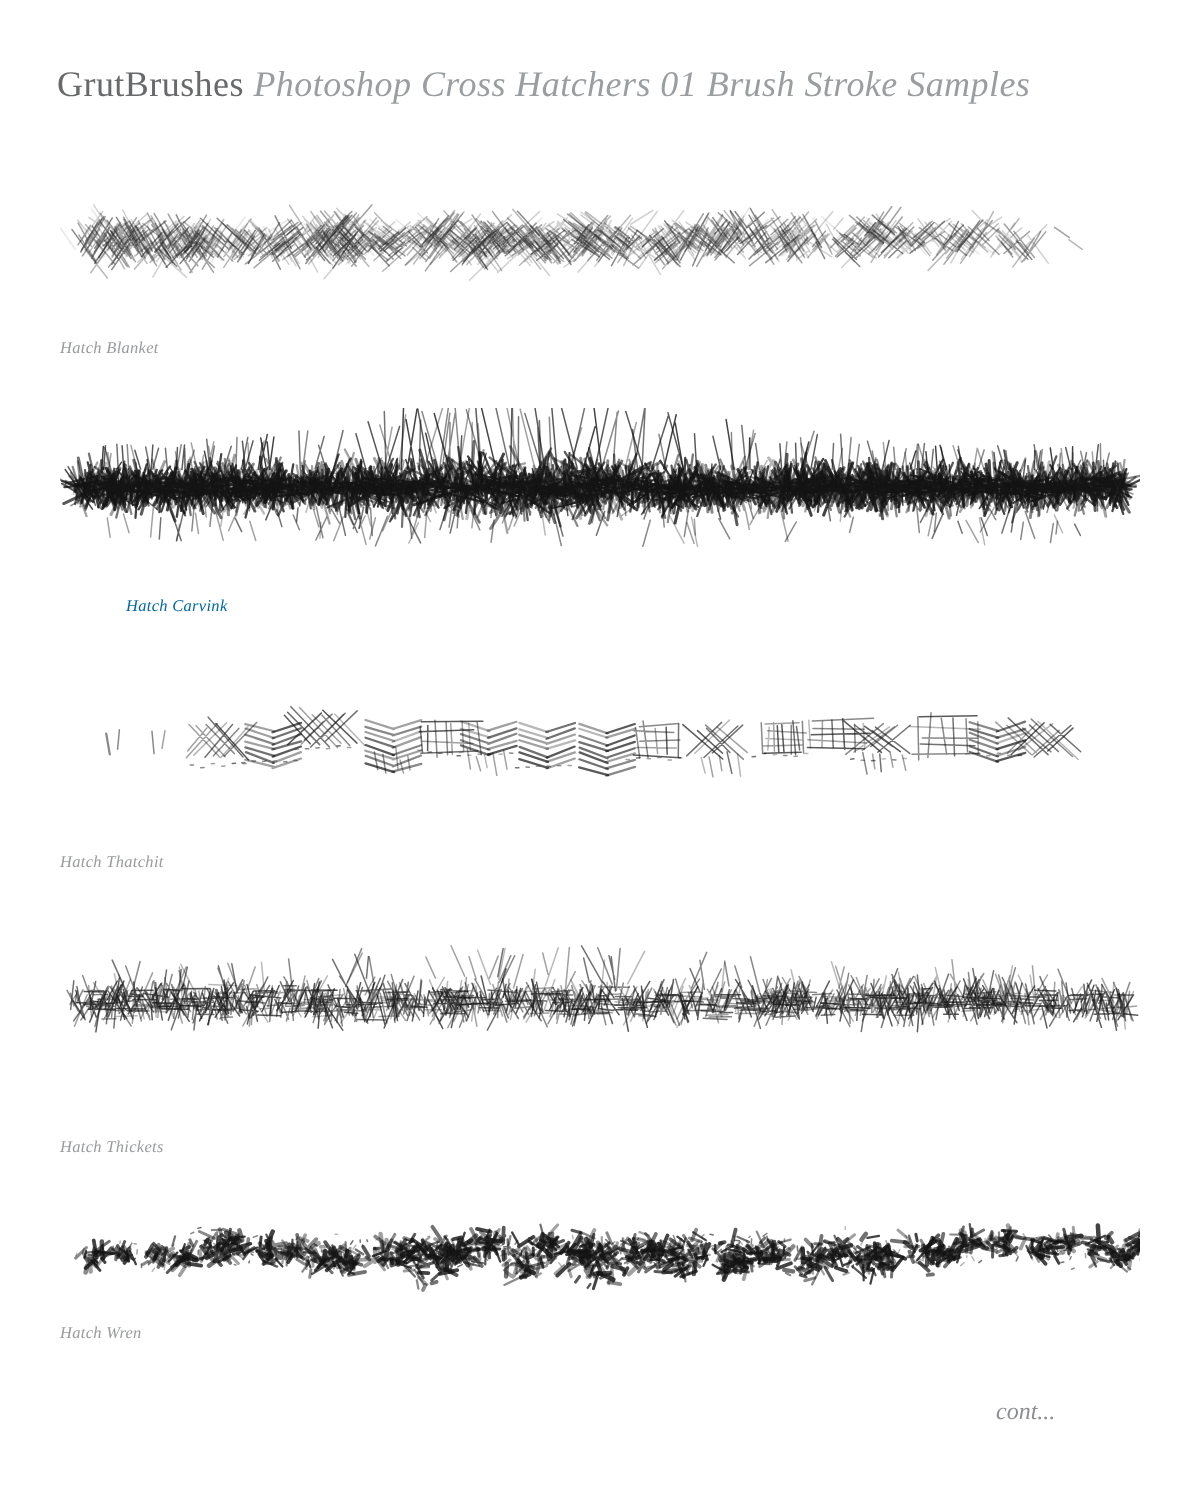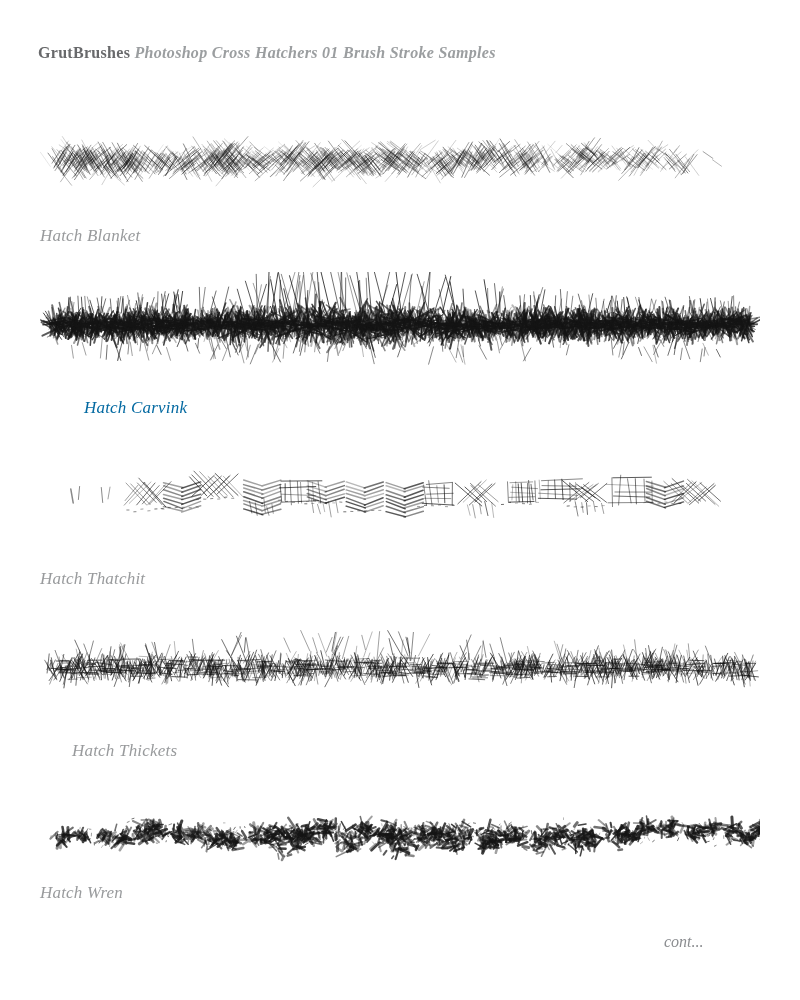--- a/index.html
+++ b/index.html
@@ -1,34 +1,34 @@
 <!DOCTYPE html>
 <html><head>
 <meta charset="utf-8">
 <style>
   html,body{margin:0;padding:0;}
   .page{
     position:relative;width:800px;height:1000px;background:#ffffff;overflow:hidden;
     font-family:"Liberation Serif","DejaVu Serif",serif;
   }
-  .title{position:absolute;left:38px;top:44px;font-size:16px;letter-spacing:0.3px;white-space:nowrap;font-weight:bold;}
+  .title{position:absolute;left:38px;top:44px;font-size:24px;letter-spacing:0.3px;white-space:nowrap;}
   .brand{font-style:normal;}
   .subtitle{font-style:italic;}
   .sample{position:absolute;left:40px;}
   .sample svg{display:block;}
   #sample-0{top:105px;}
   #sample-1{top:272px;}
   #sample-2{top:450px;}
   #sample-3{top:620px;}
   #sample-4{top:783px;}
-  .stroke-label{position:absolute;left:40px;font-style:italic;font-size:17px;letter-spacing:0.2px;}
+  .stroke-label{position:absolute;left:40px;font-style:italic;font-size:11px;letter-spacing:0.2px;}
   #label-0{top:226px;}
   #label-1{top:398px;}
   #label-2{top:569px;}
-  #label-3{top:741px;margin-left:32px;}
+  #label-3{top:759px;}
   #label-4{top:883px;}
   .cont-note{position:absolute;left:664px;top:933px;font-style:italic;font-size:16px;}
 </style>
 </head>
 <body>
 
 <div class="page" style="background: rgb(255, 255, 255);">
 
   <header class="title">
     <span class="brand" style="color: rgb(104, 105, 107);">GrutBrushes</span>

